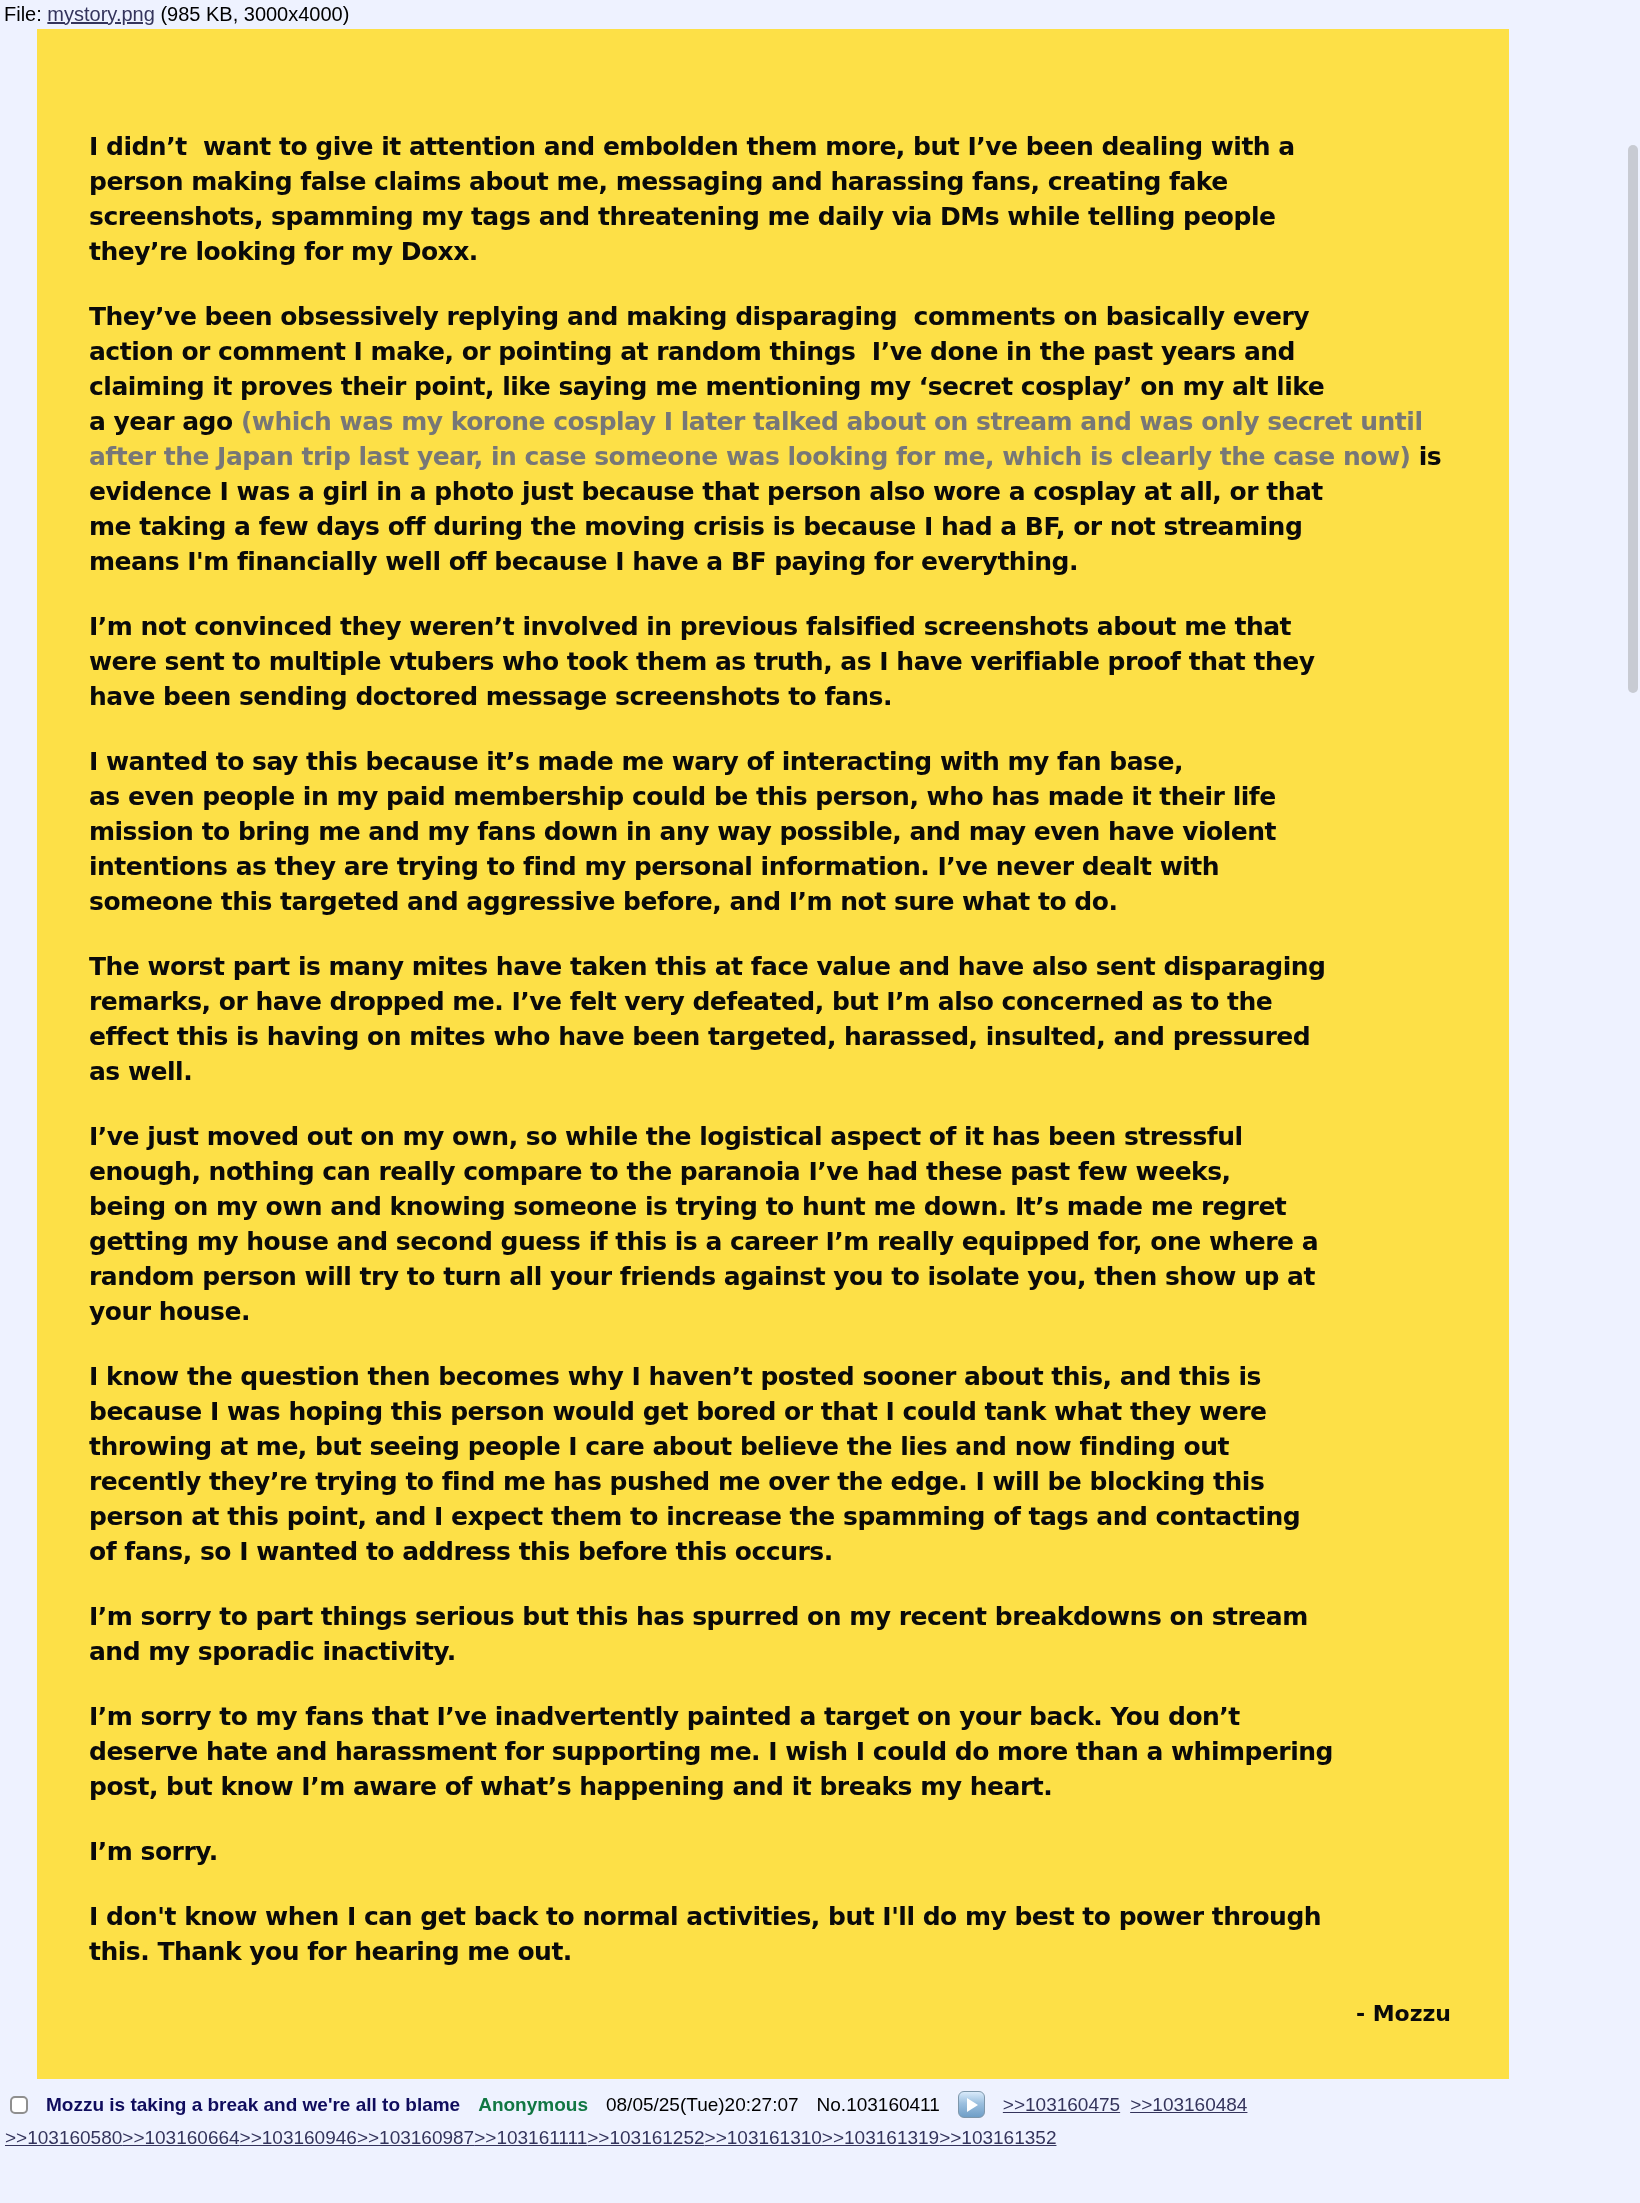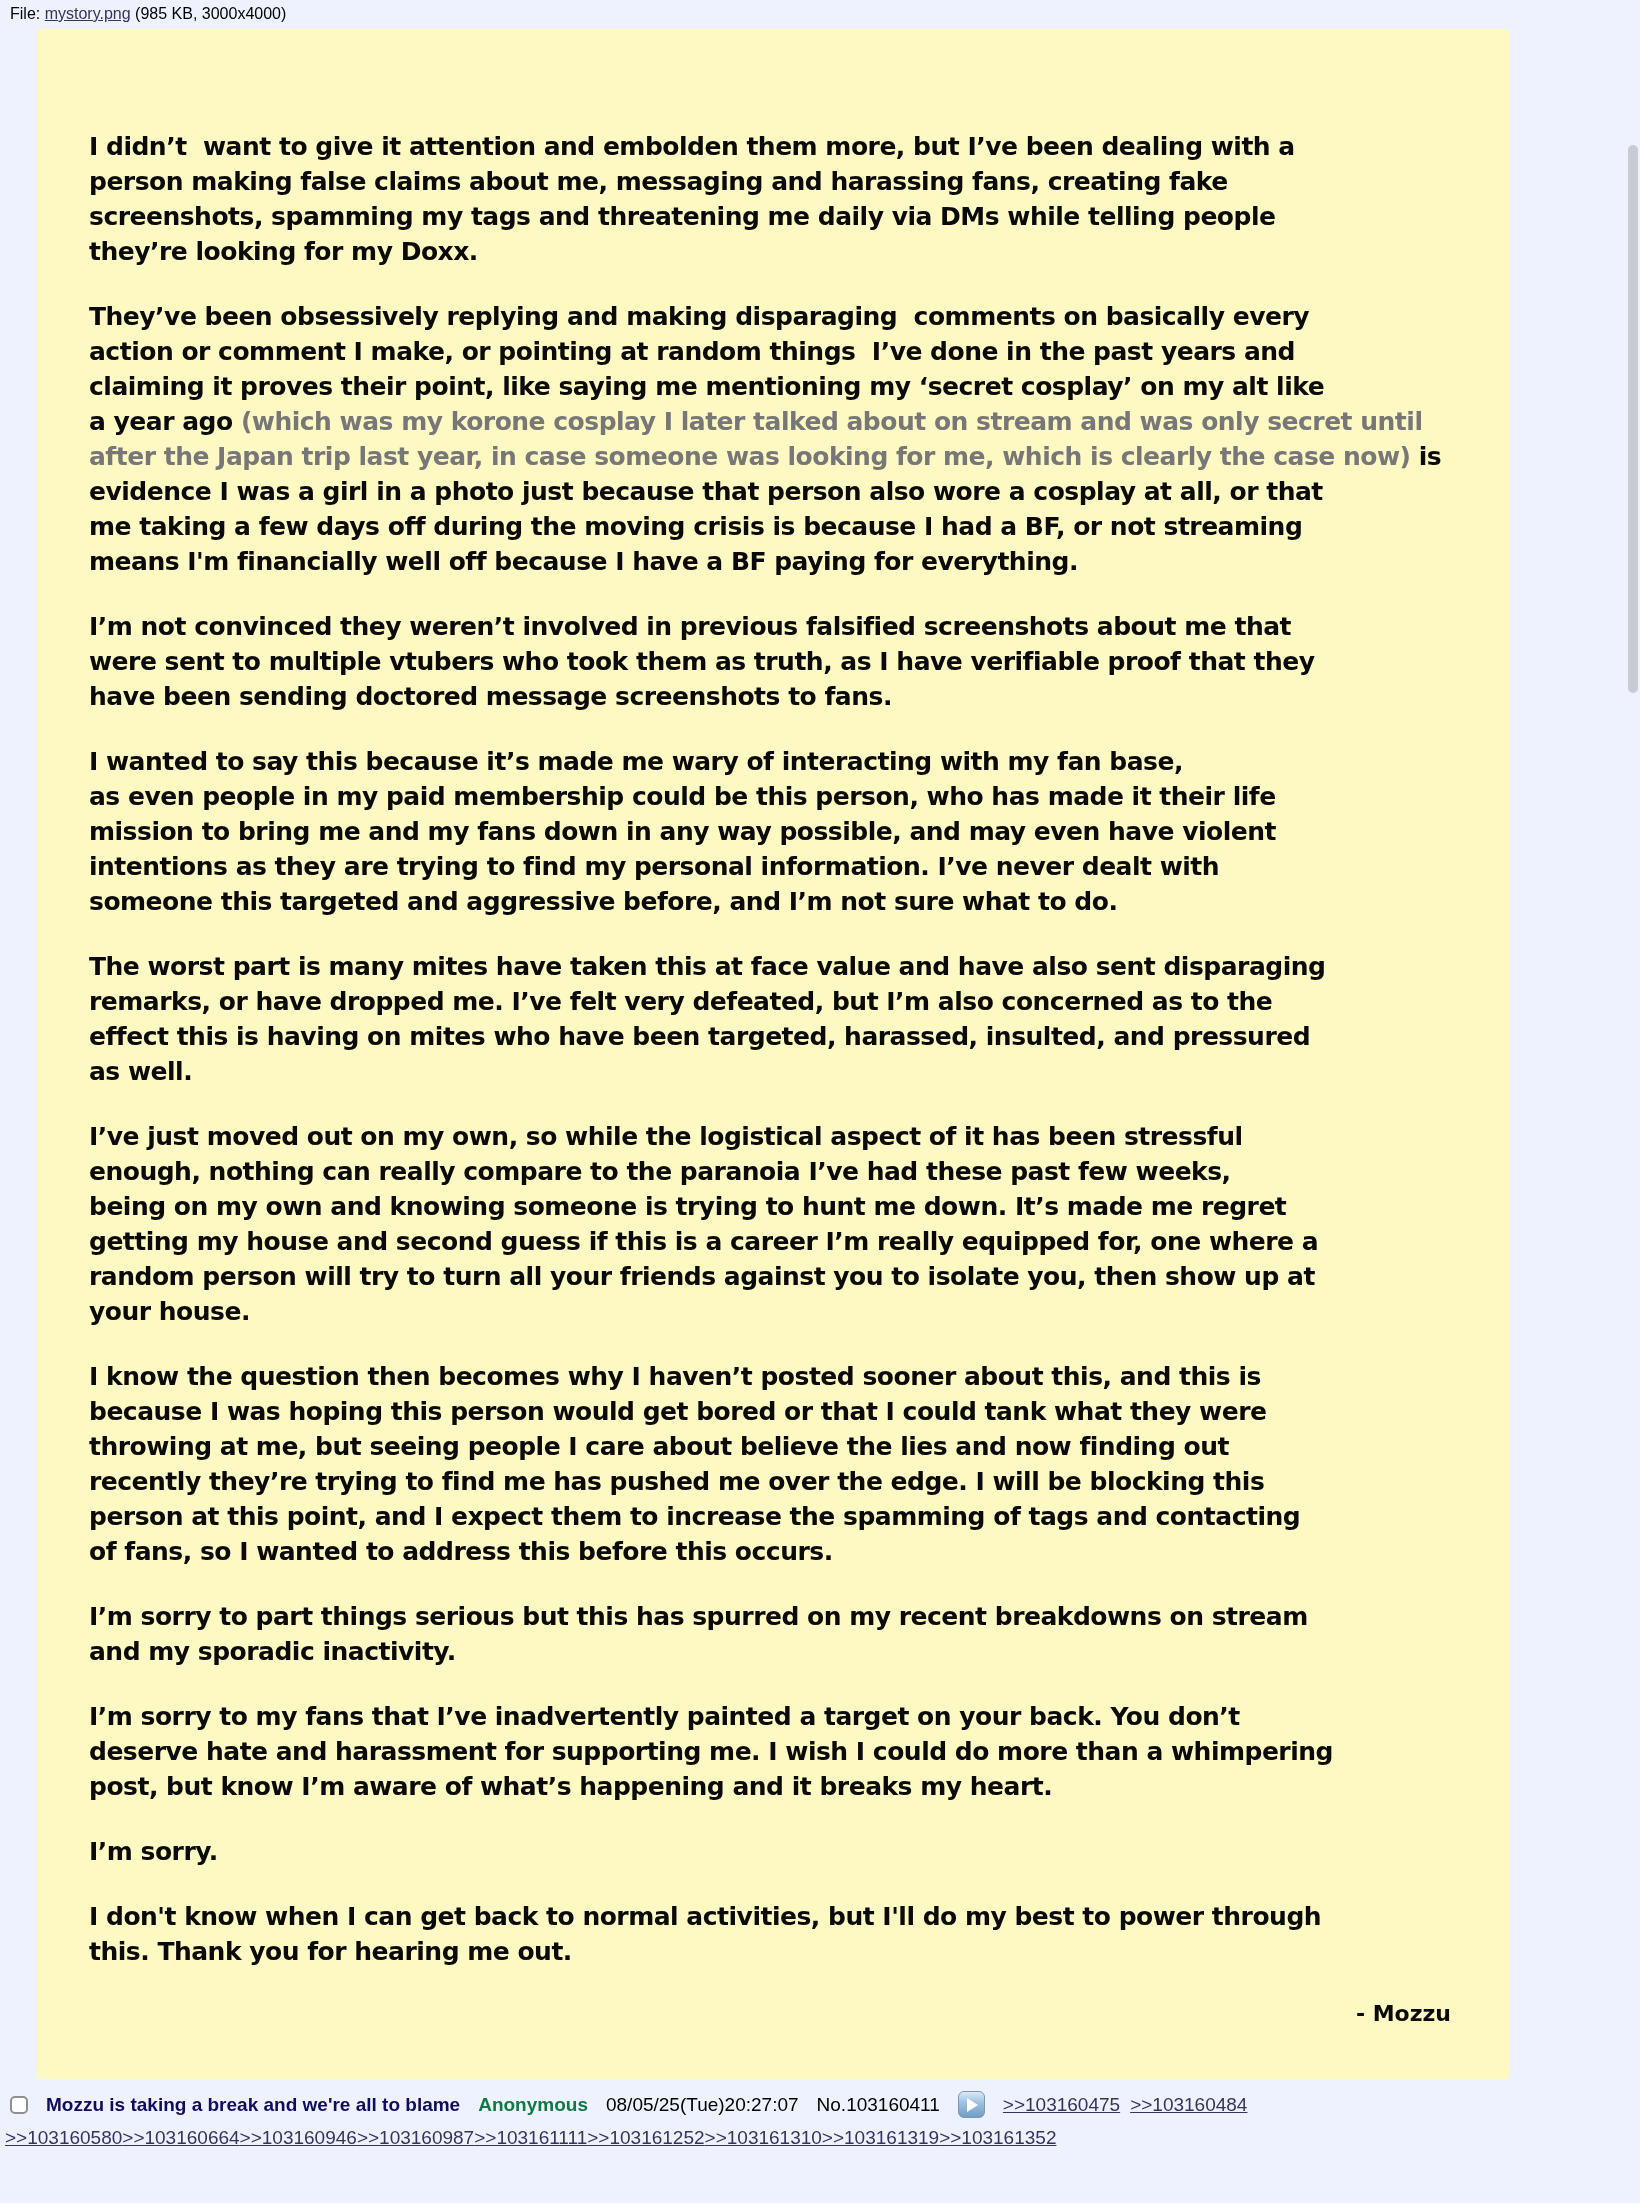--- a/index.html
+++ b/index.html
@@ -12,25 +12,25 @@
   }
   *{box-sizing:border-box;}
   html,body{margin:0;padding:0;}
   body{
     width:1640px;height:2203px;overflow:hidden;position:relative;
     background:var(--background);
     font-family:"Liberation Sans",sans-serif;
     color:#000;
   }
   
-  .file-line{padding:3px 0 0 10px;font-size:16px;line-height:22px;}
+  .file-line{padding:3px 0 0 4px;font-size:20px;line-height:22px;}
   .file-line a{color:var(--link);text-decoration:underline;}
   
   .letter-image{
-    margin:4px 0 0 37px;width:1472px;height:2050px;background:#fef9c3;
+    margin:4px 0 0 37px;width:1472px;height:2050px;background:#fde047;
     overflow:hidden;cursor:pointer;
   }
   .letter-body{
     padding:100px 40px 0 52px;width:100%;
     font-family:"DejaVu Sans","Liberation Sans",sans-serif;
     font-weight:bold;font-size:25px;line-height:35px;letter-spacing:-0.5px;
     color:var(--letter_text);
   }
   .lpara{margin:0 0 30px 0;white-space:pre-wrap;}
   .seg-gray{color:var(--letter_muted);}

